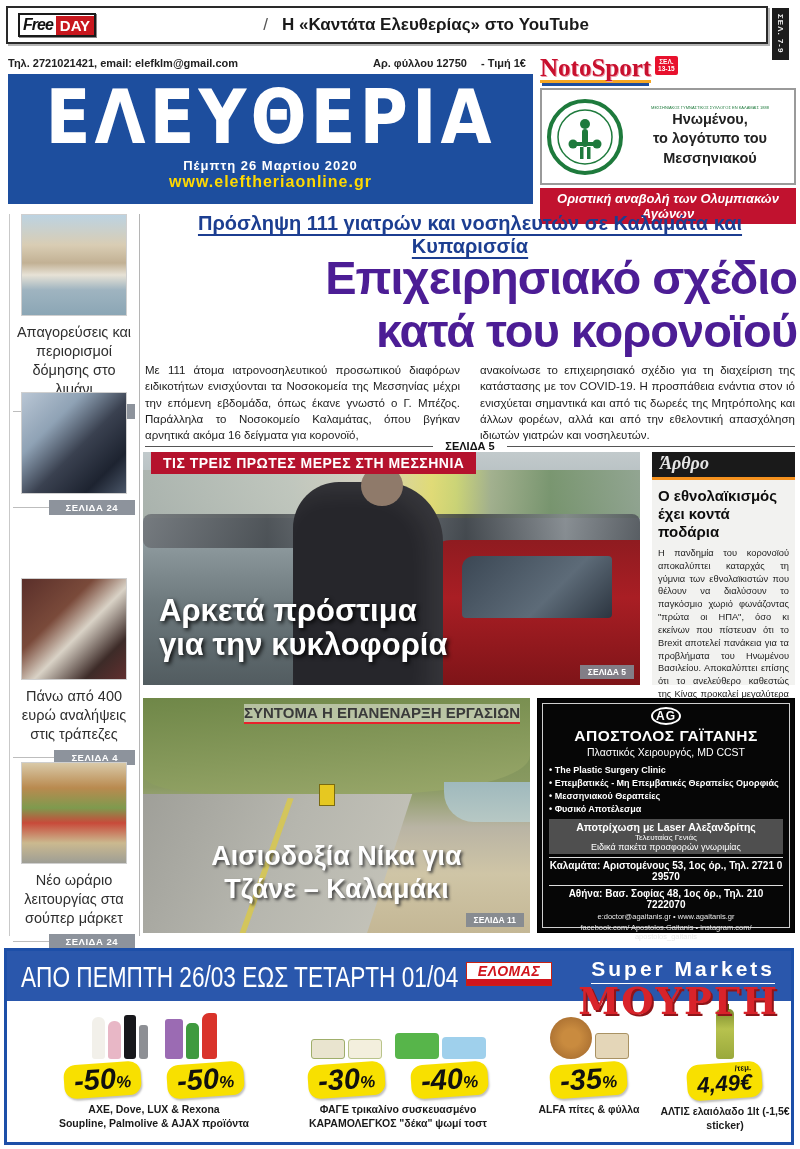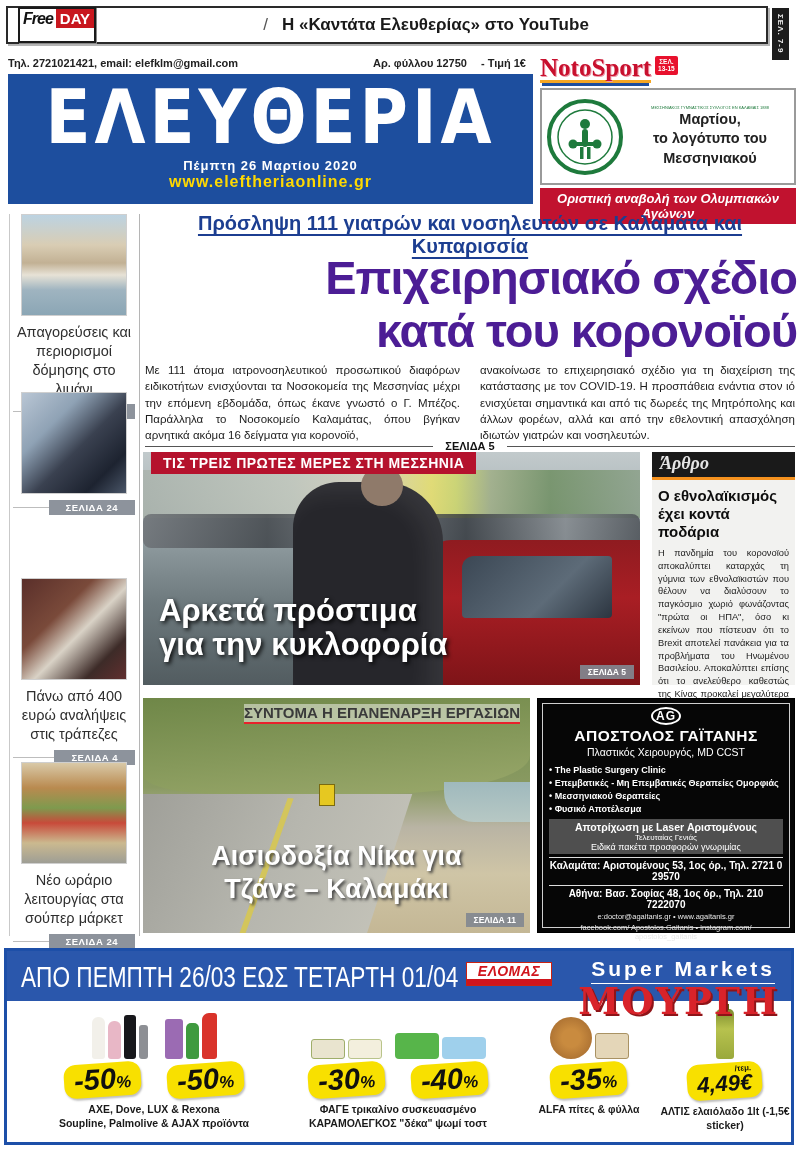--- a/index.html
+++ b/index.html
@@ -9,21 +9,21 @@
     font-family:"Liberation Sans", sans-serif; color:#111; overflow:hidden;
   }
   .abs { position:absolute; }
 
   
   .topbar {
     left:6px; top:6px; width:762px; height:38px;
     border:2px solid #2a2a2a; box-shadow:2px 2px 0 #b5b5b5;
     display:flex; align-items:center; background:#fff; padding:0 10px;
   }
-  .freeday { display:flex; align-items:flex-start; border:2px solid #1a1a1a; height:36px; box-shadow:1px 1px 0 #888; }
+  .freeday { display:flex; align-items:flex-end; border:2px solid #1a1a1a; height:24px; box-shadow:1px 1px 0 #888; }
   .freeday .free { font-weight:900; font-style:italic; font-size:16px; padding:1px 3px; letter-spacing:-1px; }
   .freeday .day { background:#c8171e; color:#fff; font-weight:900; font-size:15px; padding:1px 4px; display:flex; align-items:center; }
   .topbar-text { flex:1; display:flex; justify-content:center; gap:14px; font-weight:700; font-size:17px; color:#1a1a1a; }
   .topbar-sep { color:#555; font-weight:400; }
   .side-tab {
     left:772px; top:8px; width:17px; height:52px; background:#1c1c1c; color:#eee;
     writing-mode:vertical-rl; font-size:8px; font-weight:700; text-align:center; letter-spacing:1px;
     display:flex; align-items:center; justify-content:center;
   }
 
@@ -196,21 +196,21 @@
         <rect x="27" y="44" width="24" height="4" rx="2" fill="#1e7a3c"></rect>
         <circle cx="27" cy="46" r="4.5" fill="#1e7a3c"></circle>
         <circle cx="51" cy="46" r="4.5" fill="#1e7a3c"></circle>
         <rect x="34" y="49" width="3.5" height="12" fill="#1e7a3c"></rect>
         <rect x="41" y="49" width="3.5" height="12" fill="#1e7a3c"></rect>
       </svg>
     </div>
     <div style="flex:1">
       <div class="ns-emblem-ring-text">ΜΕΣΣΗΝΙΑΚΟΣ ΓΥΜΝΑΣΤΙΚΟΣ ΣΥΛΛΟΓΟΣ ΕΝ ΚΑΛΑΜΑΙΣ 1888</div>
       <div class="ns-title">
-        <span>Μαρτίου,</span><br>
+        <span>Ηνωμένου,</span><br>
         <span>το λογότυπο του</span><br>
         <span>Μεσσηνιακού</span>
       </div>
     </div>
   </div>
   <div class="ns-bar">Οριστική αναβολή των Ολυμπιακών Αγώνων</div>
 </div>
 
 <div class="abs kicker">Πρόσληψη 111 γιατρών και νοσηλευτών σε Καλαμάτα και Κυπαρισσία</div>
 <div class="abs headline">
@@ -310,21 +310,21 @@
     <div class="cl-name">ΑΠΟΣΤΟΛΟΣ ΓΑΪΤΑΝΗΣ</div>
     <div class="cl-sub">Πλαστικός Χειρουργός, MD CCST</div>
     <div class="cl-rule"></div>
     <div class="cl-bullets">
       <div>• The Plastic Surgery Clinic</div>
       <div>• Επεμβατικές - Μη Επεμβατικές Θεραπείες Ομορφιάς</div>
       <div>• Μεσσηνιακού Θεραπείες</div>
       <div>• Φυσικό Αποτέλεσμα</div>
     </div>
     <div class="cl-high">
-      <div class="h1">Αποτρίχωση με Laser Αριστομένους</div>
+      <div class="h1">Αποτρίχωση με Laser Αλεξανδρίτης</div>
       <div class="h2">Τελευταίας Γενιάς</div>
       <div class="h3">Ειδικά πακέτα προσφορών γνωριμίας</div>
     </div>
     <div class="cl-addr">Καλαμάτα: Αριστομένους 53, 1ος όρ., Τηλ. 2721 0 29570</div>
     <div class="cl-addr">Αθήνα: Βασ. Σοφίας 48, 1ος όρ., Τηλ. 210 7222070</div>
     <div class="cl-web">e:doctor@agaitanis.gr • www.agaitanis.gr</div>
     <div class="cl-web">facebook.com/ Apostolos.Gaitanis • instagram.com/ apostolos_gaitanis</div>
   </div>
 </div>
 

